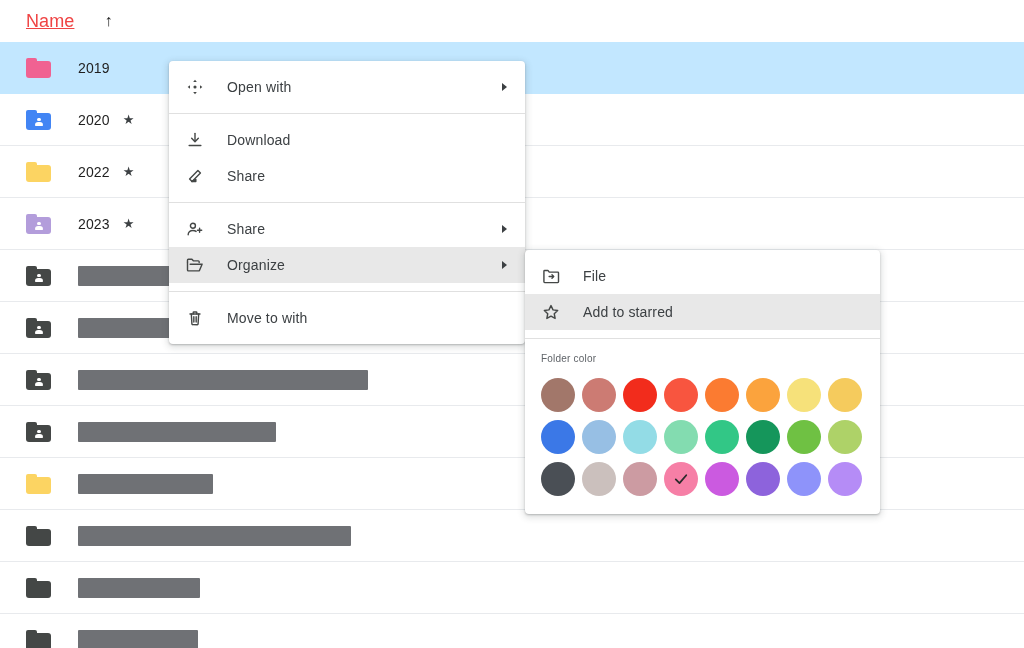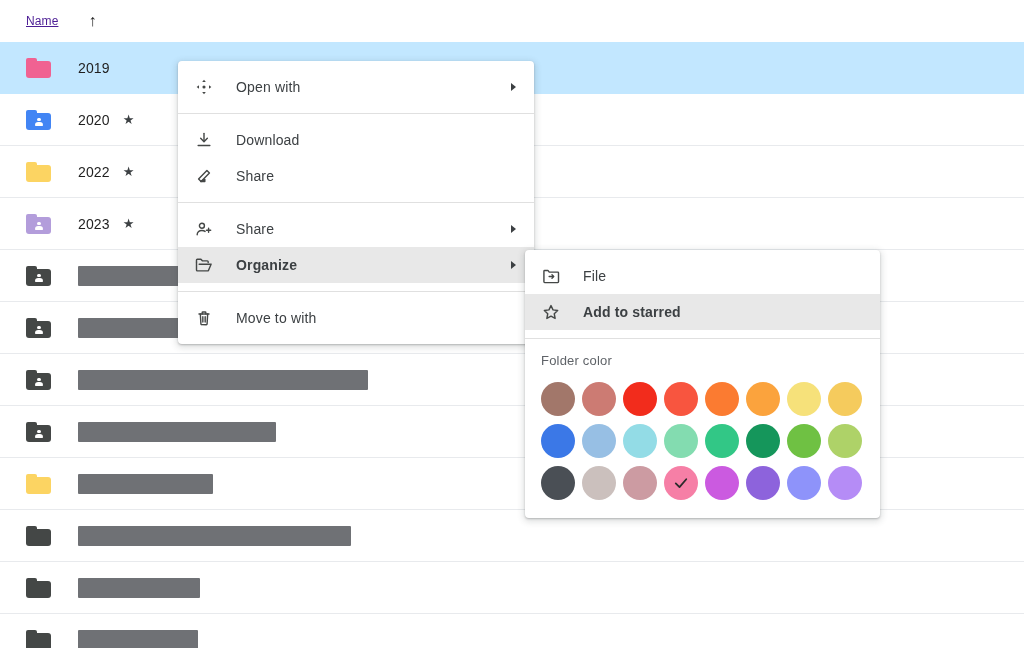--- a/index.html
+++ b/index.html
@@ -10,21 +10,21 @@
     overflow: hidden;
   }
   #app { position: relative; width: 1024px; height: 648px; background: #fff; }
 
   
   .list-header {
     position: absolute; left: 0; top: 0; width: 1024px; height: 42px;
     display: flex; align-items: center; padding-left: 26px;
   }
   .col-name {
-    font-size: 12px; color: #4c1d95; letter-spacing: .1px; text-decoration: underline;
+    font-size: 18px; color: #ef4444; letter-spacing: .1px; text-decoration: underline;
   }
   .sort-arrow {
     margin-left: 30px; font-size: 16px; color: #1f1f1f; line-height: 1;
   }
 
   .rows { position: absolute; left: 0; top: 42px; width: 1024px; }
   .row {
     position: relative; height: 52px;
     display: flex; align-items: center;
     padding-left: 26px;
@@ -65,29 +65,29 @@
   .redact {
     margin-left: 27px; height: 20px; background: #6f7175; border-radius: 1px;
   }
 
   
   .menu {
     position: absolute; background: #fff; border-radius: 4px;
     box-shadow: 0 2px 6px 2px rgba(60,64,67,.15), 0 1px 2px rgba(60,64,67,.3);
     padding: 8px 0;
   }
-  #primary-menu { left: 178px; top: 61px; width: 356px; }
+  #primary-menu { left: 169px; top: 61px; width: 356px; }
 
   .menu-item {
     display: flex; align-items: center;
     height: 36px; padding: 0 14px 0 16px;
     font-size: 14px; color: #3c4043; letter-spacing: .15px;
     position: relative;
   }
-  .menu-item.hover { background: #e8e8e8; font-weight: bold; }
+  .menu-item.hover { background: #e8e8e8; }
   .menu-item .mi-icon {
     flex: 0 0 26px; width: 26px; height: 20px;
     display: flex; align-items: center; justify-content: flex-start;
     color: #444746;
   }
   .menu-item .mi-label { margin-left: 16px; white-space: nowrap; }
   .menu-item .mi-arrow {
     position: absolute; right: 18px; top: 50%; transform: translateY(-50%);
     width: 0; height: 0;
     border-left: 5px solid #3c4043;
@@ -95,21 +95,21 @@
     border-bottom: 4.5px solid transparent;
   }
   .menu-sep { height: 1px; background: #e0e0e0; margin: 8px 0; }
 
   
   #organize-submenu { left: 525px; top: 250px; width: 355px; padding-top: 8px; padding-bottom: 0; }
   #organize-submenu .colors-sep { height: 1px; background: #e0e0e0; margin: 8px 0 0 0; }
 
   .color-section { padding: 14px 16px 16px 16px; }
   .color-title {
-    font-size: 13px; color: #5f6368; letter-spacing: .2px; margin-bottom: 14px;
+    font-size: 10px; color: #5f6368; letter-spacing: .2px; margin-bottom: 14px;
   }
   .swatch-grid {
     display: grid; grid-template-columns: repeat(8, 36px);
     grid-auto-rows: 36px; gap: 6px 5px;
   }
   .swatch {
     width: 34px; height: 34px; border-radius: 50%;
     display: flex; align-items: center; justify-content: center;
   }
   .swatch svg { display: block; }

